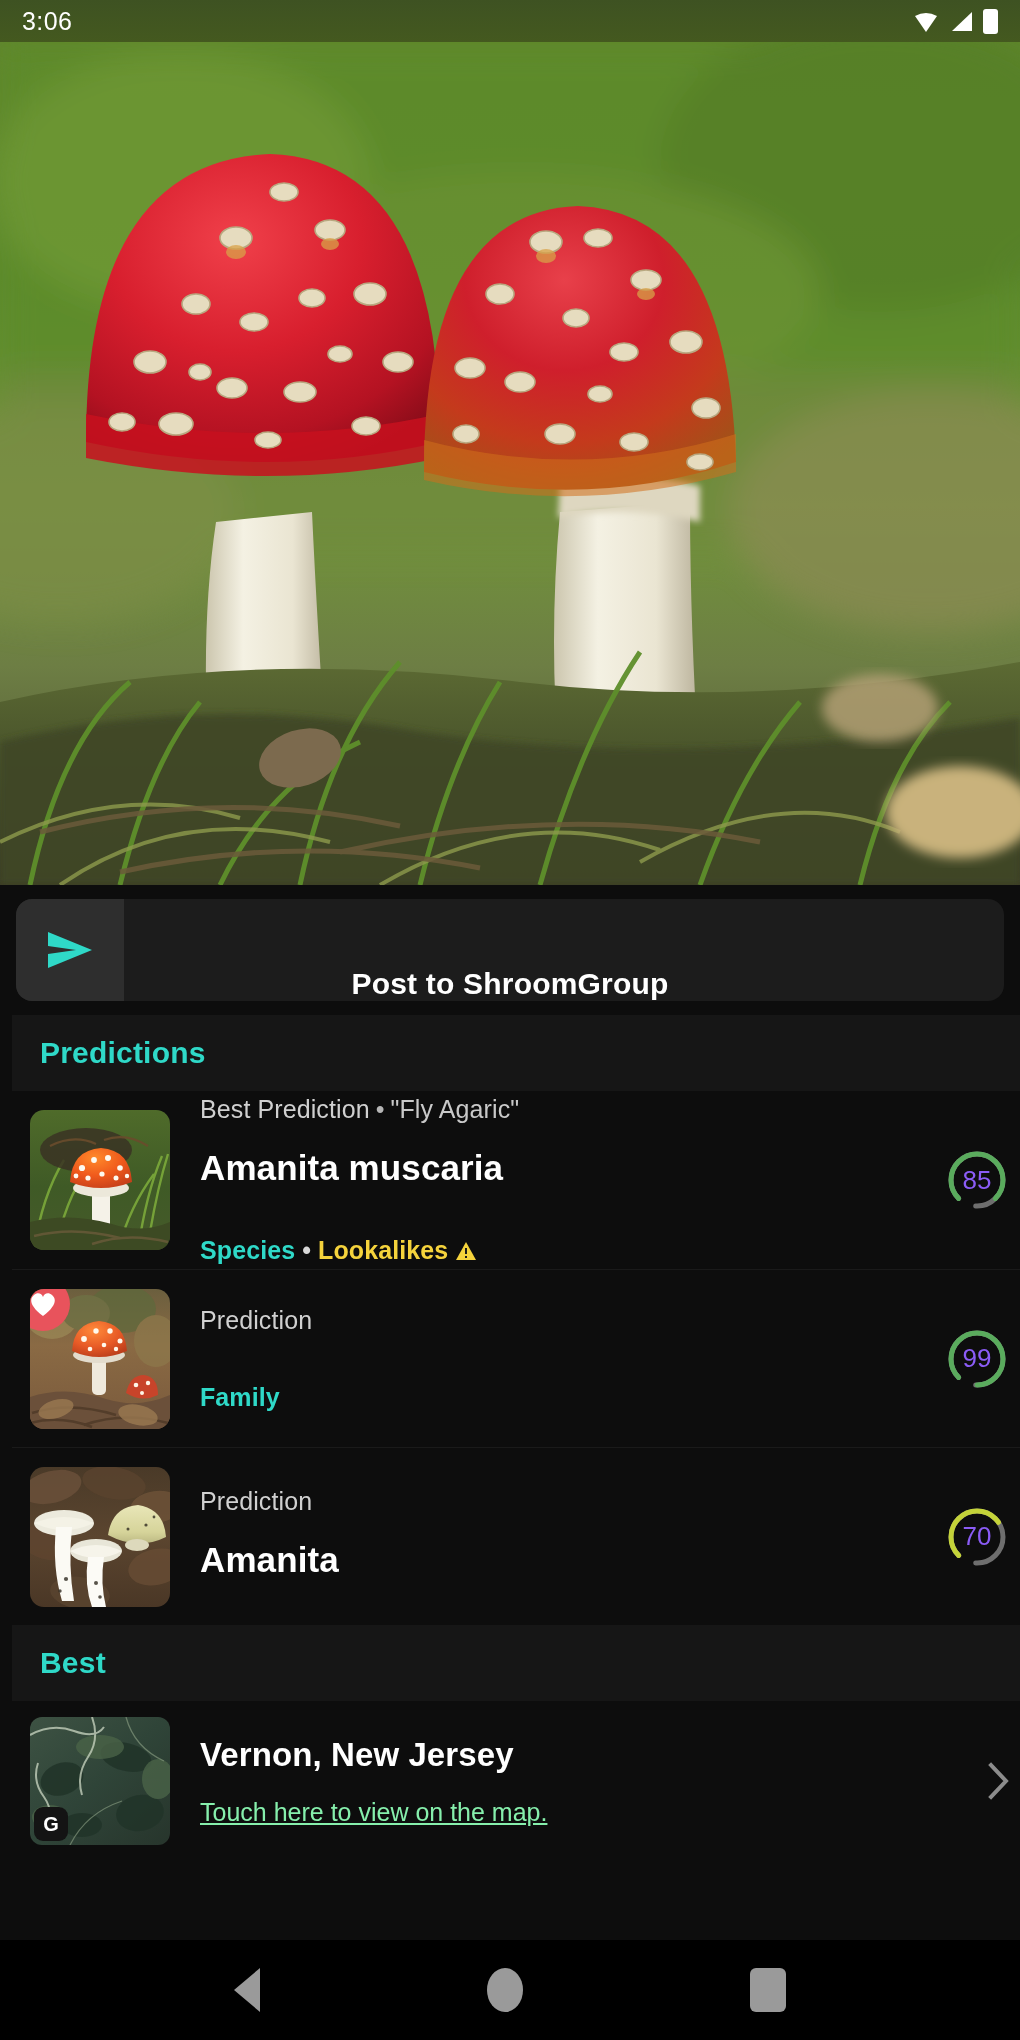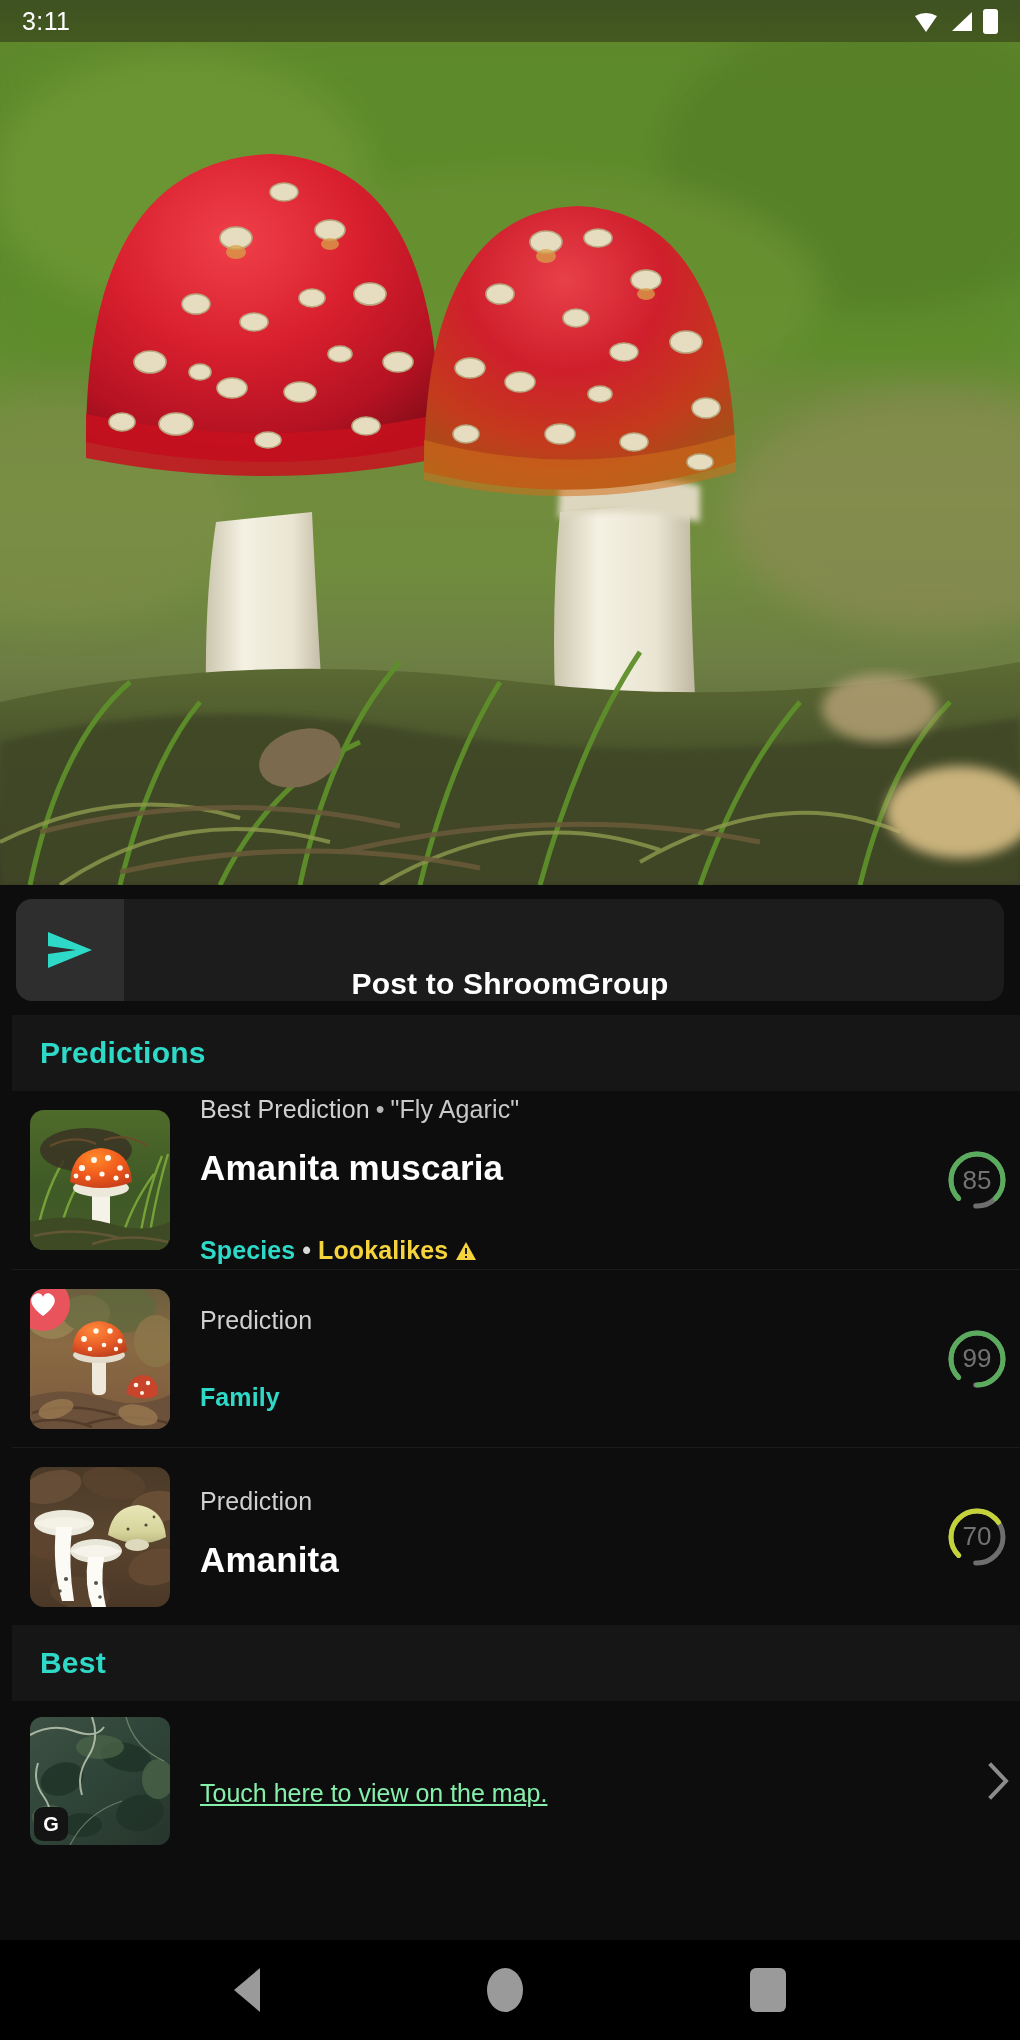--- a/index.html
+++ b/index.html
@@ -97,21 +97,21 @@
   .r-sep{ color:#d8d8d8; font-weight:700; padding:0 7px; }
   .r-warn{ color:#f5d33c; }
   .warn-tri{ display:inline-block; width:22px; height:20px; margin-left:7px;
              vertical-align:-2px; }
 
   
   .score{ position:relative; width:62px; height:62px; flex:0 0 auto; margin-right:8px;}
   .score svg{ display:block; width:62px; height:62px; transform:rotate(135deg); }
   .score .num{
     position:absolute; inset:0; display:flex; align-items:center; justify-content:center;
-    color:#737373; font-size:26px; font-weight:500;
+    color:#8b5cf6; font-size:26px; font-weight:500;
   }
 
   
   .maprow{
     position:relative; width:1020px; height:160px; background:#0d0d0d;
     display:flex; align-items:center; padding-left:18px; padding-right:22px;
   }
   .map-thumb{ position:relative; width:140px; height:128px; border-radius:12px; overflow:hidden; flex:0 0 auto;}
   .map-thumb svg{ display:block; width:140px; height:128px; }
   .map-text{ flex:1; padding-left:30px; }
@@ -131,21 +131,21 @@
   .nav-back{ width:0;height:0;border-top:22px solid transparent;border-bottom:22px solid transparent;border-right:26px solid #9a9a9a;}
   .nav-home{ width:36px;height:44px;border-radius:50%;background:#9a9a9a;}
   .nav-recent{ width:36px;height:44px;border-radius:6px;background:#9a9a9a;}
 </style>
 </head>
 <body>
 
 <div class="phone">
 
   <div class="statusbar">
-    <div class="status-time">3:11</div>
+    <div class="status-time">3:06</div>
     <div class="status-icons">
       <svg class="ic-wifi" viewBox="0 0 26 24">
         <path d="M13 23 L2 7 Q13 1 24 7 Z" fill="#ffffff"></path>
       </svg>
       <svg class="ic-sig" viewBox="0 0 26 24">
         <path d="M24 3 L24 22 L4 22 Z" fill="#ffffff"></path>
       </svg>
       <div class="ic-batt"></div>
     </div>
   </div>
@@ -539,20 +539,21 @@
             <path d="M62 0 Q70 22 58 40 Q46 58 52 78"></path>
           </g>
           <g stroke="#8fa487" stroke-width="1.3" fill="none" opacity="0.6">
             <path d="M40 128 Q56 96 92 84"></path>
               <path d="M96 0 Q104 30 134 44"></path>
           </g>
         </svg>
         <div class="g-badge">G</div>
       </div>
       <div class="map-text">
+        <div class="map-title">Vernon, New Jersey</div>
         <div class="map-sub">Touch here to view on the map.</div>
       </div>
       <svg class="chev" viewBox="0 0 22 38">
         <path d="M3 3 L18 19 L3 35" fill="none" stroke="#8c8c8c" stroke-width="4" stroke-linecap="square"></path>
       </svg>
     </div>
   </div>
 
   <div class="pagefill" style="top:1867px; height:73px;"></div>
   <div class="blackfill" style="top:1940px; height:100px;"></div>

